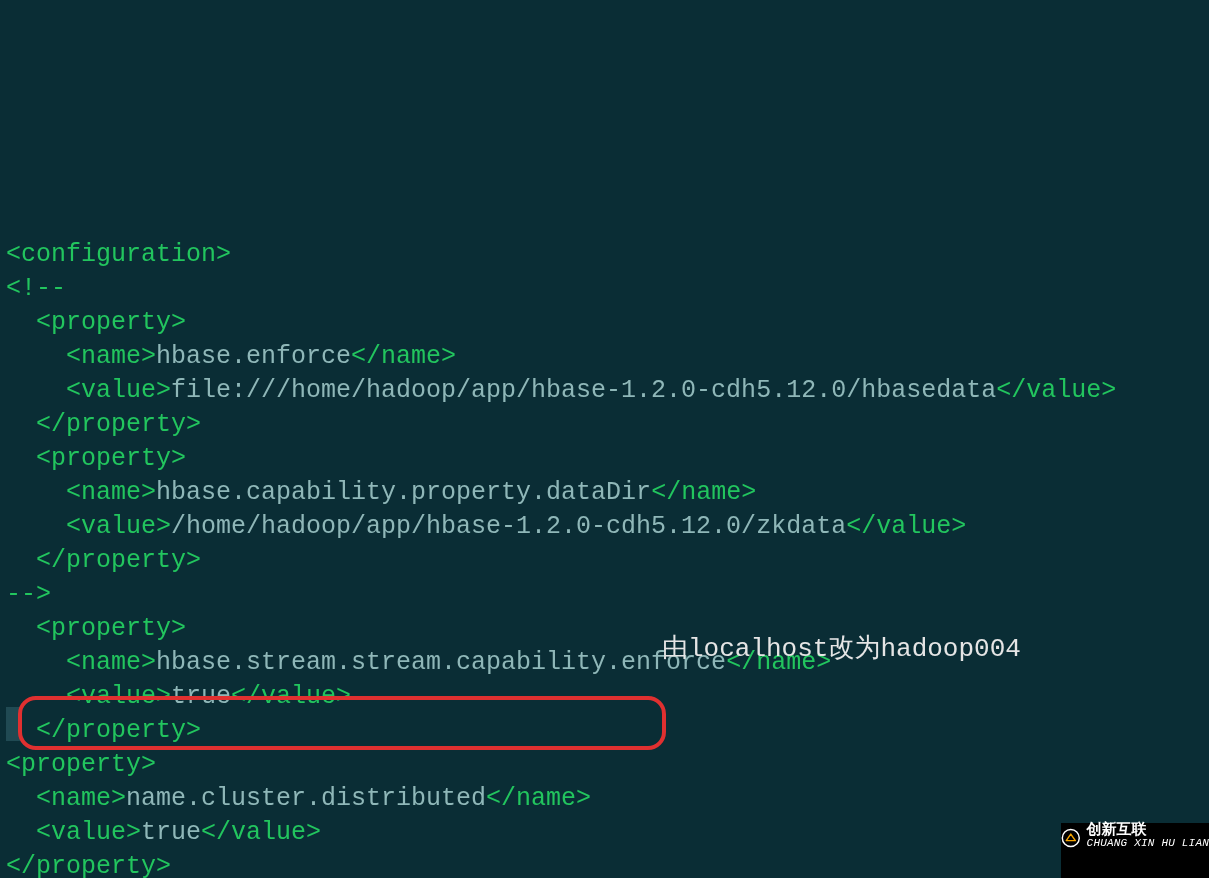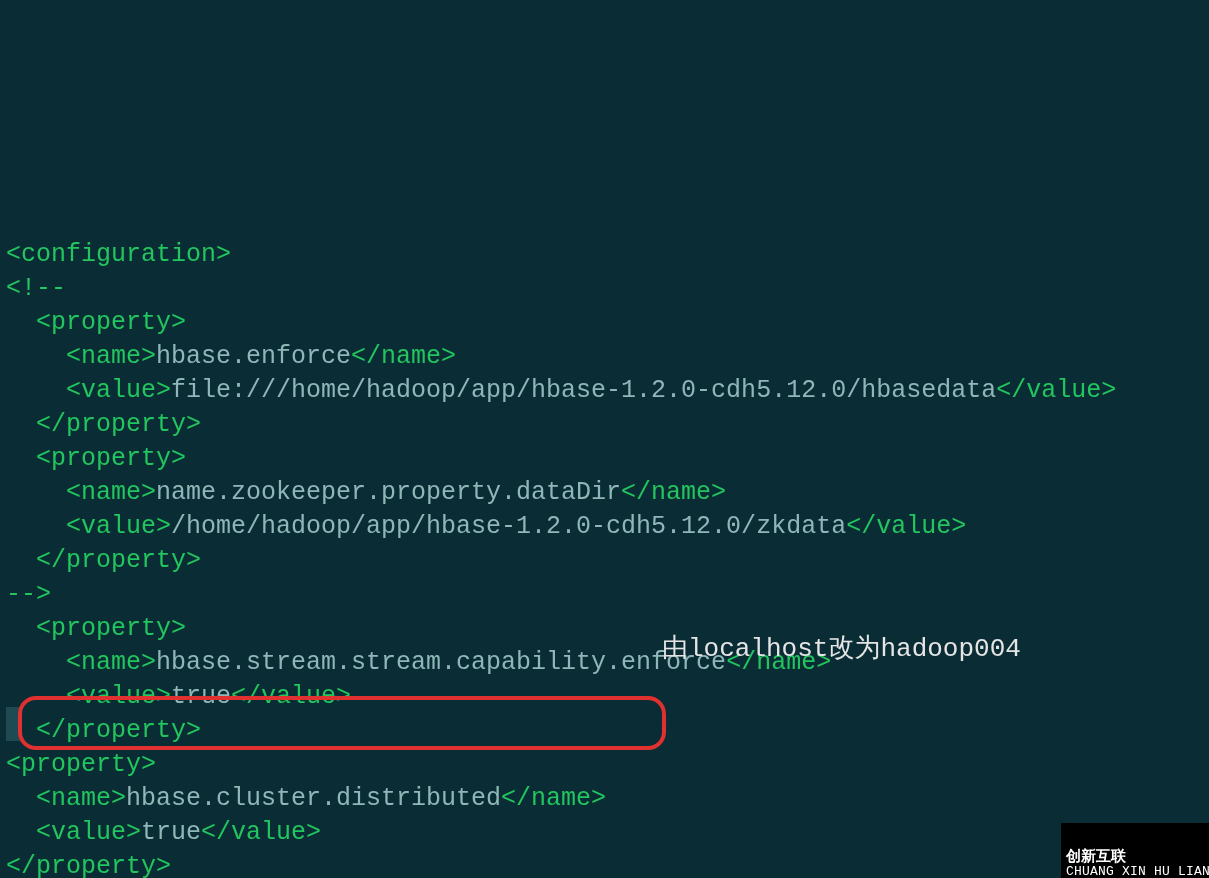--- a/index.html
+++ b/index.html
@@ -47,71 +47,72 @@
     background: #204a53;
   }
   .watermark {
     position: absolute;
     right: 0;
     bottom: 0;
     width: 148px;
     height: 55px;
     background: #000;
     display: flex;
-    align-items: flex-end;
+    align-items: flex-start;
     justify-content: center;
     gap: 6px;
   }
   .watermark-logo {
     width: 30px;
     height: 30px;
   }
   .watermark-text {
     display: flex;
     flex-direction: column;
     line-height: 1;
   }
   .watermark-cn {
     color: #fff;
     font-size: 15px;
     font-weight: bold;
     white-space: nowrap;
   }
   .watermark-en {
     color: #fff;
-    font-size: 13px;
+    font-size: 11px;
     white-space: nowrap;
     letter-spacing: 0.2px;
+    font-style: italic;
   }
 </style>
 </head>
 <body>
 
 
 
 <div class="highlight-line-bg"></div>
 
 <div class="code-area">
 <span class="tag">&lt;configuration&gt;</span>
 <span class="tag">&lt;!--</span>
 <span class="tag">  &lt;property&gt;</span>
 <span class="tag">    &lt;name&gt;</span><span class="content">hbase.enforce</span><span class="tag">&lt;/name&gt;</span>
 <span class="tag">    &lt;value&gt;</span><span class="content">file:///home/hadoop/app/hbase-1.2.0-cdh5.12.0/hbasedata</span><span class="tag">&lt;/value&gt;</span>
 <span class="tag">  &lt;/property&gt;</span>
 <span class="tag">  &lt;property&gt;</span>
-<span class="tag">    &lt;name&gt;</span><span class="content">name.zookeeper.property.dataDir</span><span class="tag">&lt;/name&gt;</span>
+<span class="tag">    &lt;name&gt;</span><span class="content">hbase.capability.property.dataDir</span><span class="tag">&lt;/name&gt;</span>
 <span class="tag">    &lt;value&gt;</span><span class="content">/home/hadoop/app/hbase-1.2.0-cdh5.12.0/zkdata</span><span class="tag">&lt;/value&gt;</span>
 <span class="tag">  &lt;/property&gt;</span>
 <span class="tag">--&gt;</span>
 <span class="tag">  &lt;property&gt;</span>
 <span class="tag">    &lt;name&gt;</span><span class="content">hbase.stream.stream.capability.enforce</span><span class="tag">&lt;/name&gt;</span>
 <span class="tag">    &lt;value&gt;</span><span class="content">true</span><span class="tag">&lt;/value&gt;</span>
 <span class="tag">  &lt;/property&gt;</span>
 <span class="tag">&lt;property&gt;</span>
-<span class="tag">  &lt;name&gt;</span><span class="content">hbase.cluster.distributed</span><span class="tag">&lt;/name&gt;</span>
+<span class="tag">  &lt;name&gt;</span><span class="content">name.cluster.distributed</span><span class="tag">&lt;/name&gt;</span>
 <span class="tag">  &lt;value&gt;</span><span class="content">true</span><span class="tag">&lt;/value&gt;</span>
 <span class="tag">&lt;/property&gt;</span>
 
 
 
 
 
 
 
 </div>

